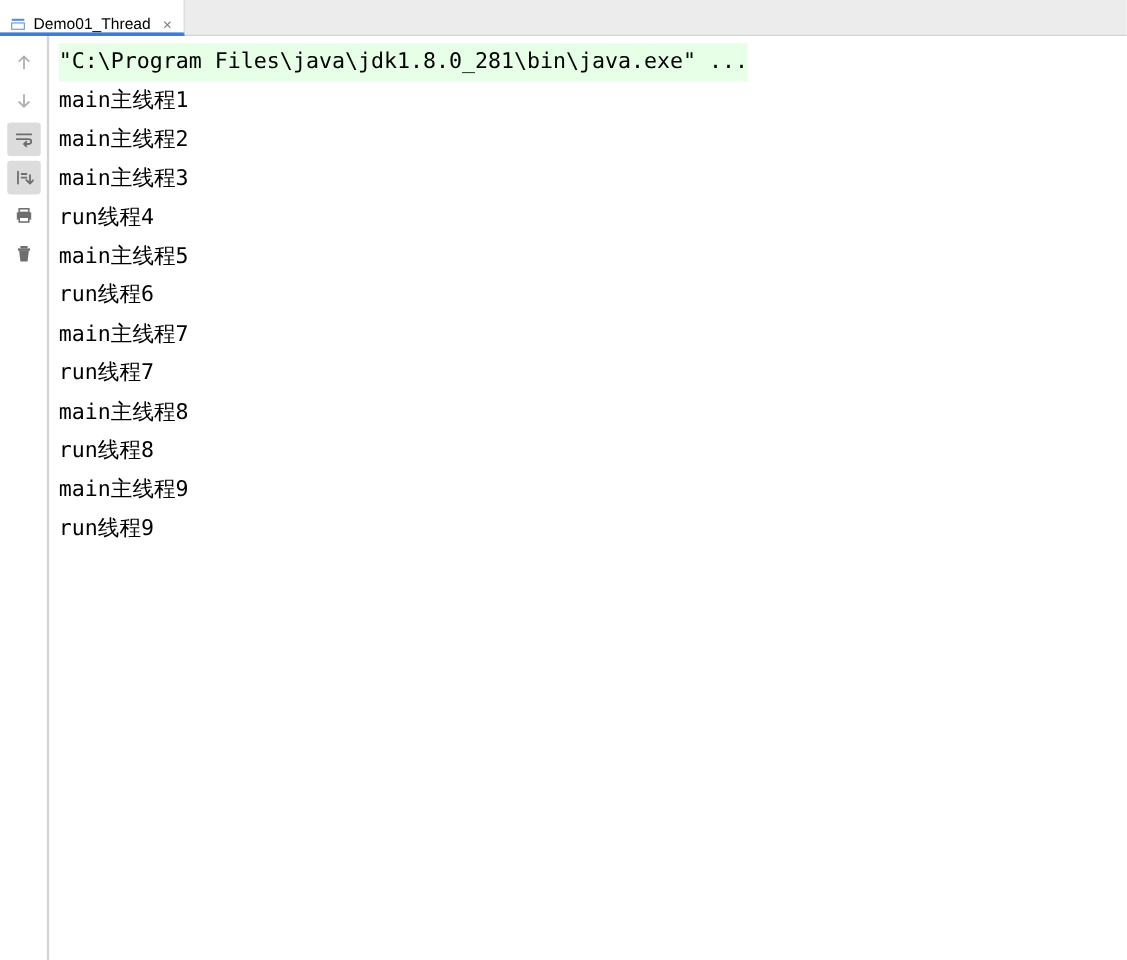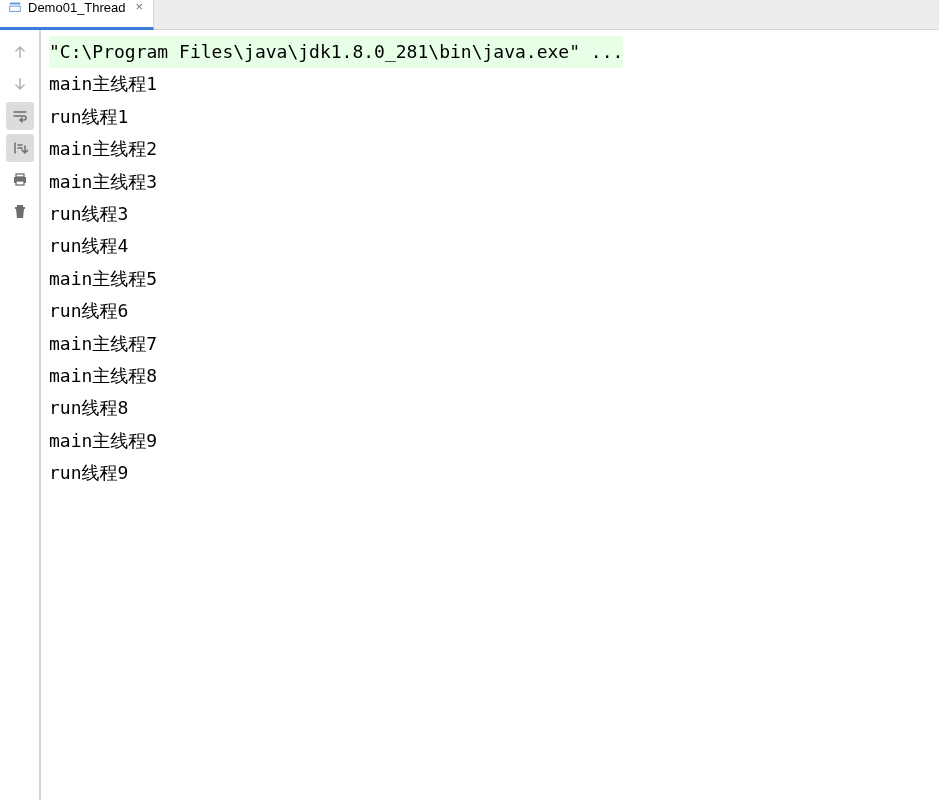--- a/index.html
+++ b/index.html
@@ -18,21 +18,21 @@
     }
     .tab-bar {
       background: #ececec;
       border-bottom: 1px solid #d4d4d4;
       display: flex;
       align-items: stretch;
       height: 30px;
     }
     .tab {
       display: flex;
-      align-items: flex-start;
+      align-items: flex-end;
       padding: 0 10px 0 8px;
       background: #fff;
       border-right: 1px solid #d4d4d4;
       gap: 6px;
       position: relative;
     }
     .tab.active {
       border-bottom: 3px solid #3b7dd8;
       margin-bottom: -1px;
     }
@@ -154,27 +154,26 @@
         <rect x="3" y="3" width="10" height="2" fill="#6e6e6e"></rect>
         <path d="M4 5 L5 14 L11 14 L12 5 Z" fill="#6e6e6e"></path>
       </svg>
     </div>
   </div>
 
   <div class="console">
     <div class="console-line command">"C:\Program Files\java\jdk1.8.0_281\bin\java.exe" ...</div>
     <div id="console-lines">
         <div class="console-line">main主线程1</div>
-        <div class="console-line">run线程1</div>
         <div class="console-line">main主线程2</div>
         <div class="console-line">main主线程3</div>
-        <div class="console-line">run线程3</div>
         <div class="console-line">run线程4</div>
         <div class="console-line">main主线程5</div>
         <div class="console-line">run线程6</div>
         <div class="console-line">main主线程7</div>
+        <div class="console-line">run线程7</div>
         <div class="console-line">main主线程8</div>
         <div class="console-line">run线程8</div>
         <div class="console-line">main主线程9</div>
         <div class="console-line">run线程9</div>
       </div>
   </div>
 </div>
 
 </body></html>

